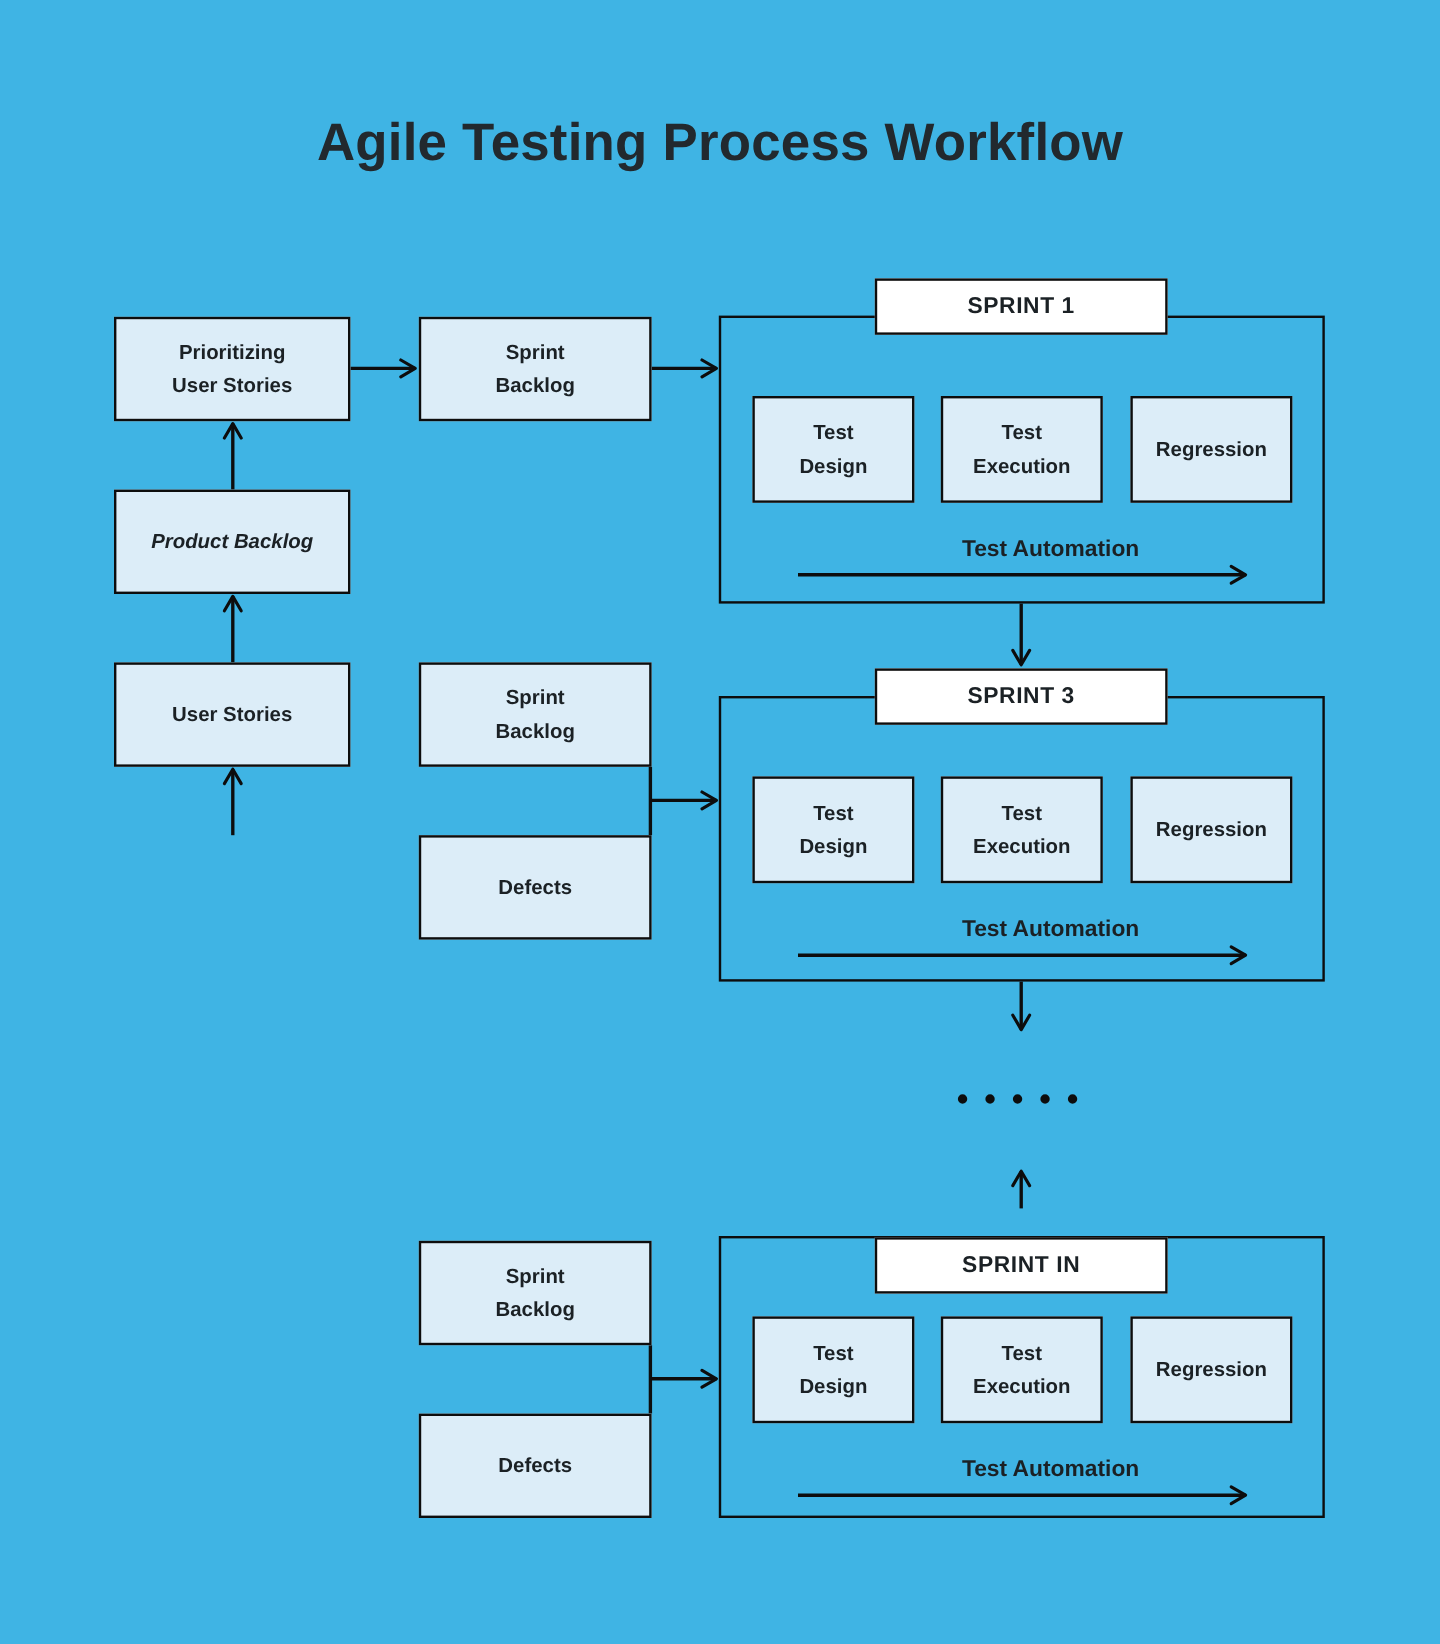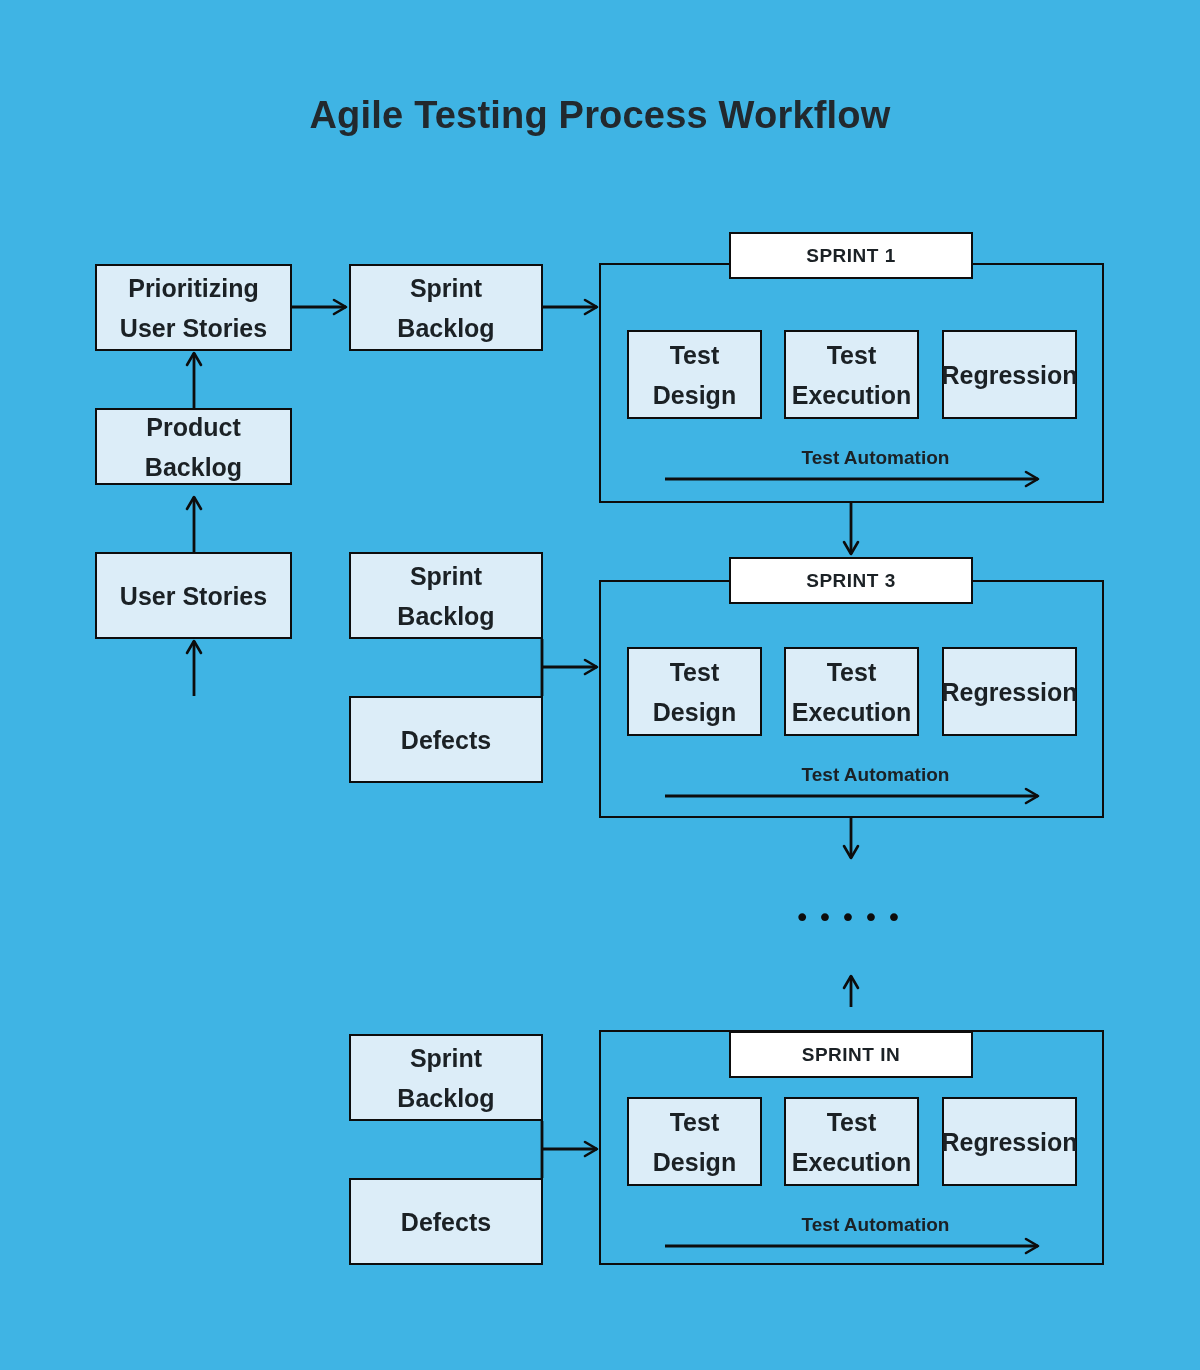--- a/index.html
+++ b/index.html
@@ -23,21 +23,21 @@
     background:var(--background);
     overflow:hidden;
   }
   .title{
     position:absolute;
     top:94px;
     left:0;
     width:100%;
     margin:0;
     text-align:center;
-    font-size:38px;
+    font-size:44px;
     font-weight:700;
     letter-spacing:0.2px;
     color:var(--title-color);
   }
   .connectors{
     position:absolute;
     top:0;left:0;
     width:1200px;height:1370px;
     pointer-events:none;
   }
@@ -55,21 +55,21 @@
   }
   .node{
     position:absolute;
     box-sizing:border-box;
     background:var(--node-fill);
     border:2px solid var(--node-border);
     display:flex;
     align-items:center;
     justify-content:center;
     text-align:center;
-    font-size:25px;
+    font-size:17px;
     font-weight:700;
     line-height:1.6;
     color:var(--text);
     white-space:pre-line;
   }
   .sprint{
     position:absolute;
     box-sizing:border-box;
     left:599px;
     width:505px;
@@ -147,21 +147,21 @@
     <line x1="542" y1="1121" x2="542" y2="1178"></line>
     <line x1="543" y1="1149" x2="597" y2="1149" marker-end="url(#ar)"></line>
 
     <line x1="665" y1="479" x2="1038" y2="479" marker-end="url(#ar)"></line>
     <line x1="665" y1="796" x2="1038" y2="796" marker-end="url(#ar)"></line>
     <line x1="665" y1="1246" x2="1038" y2="1246" marker-end="url(#ar)"></line>
   </svg>
 
   <div class="node" style="left:95px;top:264px;width:197px;height:87px;">Prioritizing
 User Stories</div>
-  <div class="node" style="left:95px;top:408px;width:197px;height:77px;">Product Backlog</div>
+  <div class="node" style="left:95px;top:408px;width:197px;height:87px;font-style:italic;">Product Backlog</div>
   <div class="node" style="left:95px;top:552px;width:197px;height:87px;">User Stories</div>
 
   <div class="node" style="left:349px;top:264px;width:194px;height:87px;">Sprint
 Backlog</div>
   <div class="node" style="left:349px;top:552px;width:194px;height:87px;">Sprint
 Backlog</div>
   <div class="node" style="left:349px;top:696px;width:194px;height:87px;">Defects</div>
   <div class="node" style="left:349px;top:1034px;width:194px;height:87px;">Sprint
 Backlog</div>
   <div class="node" style="left:349px;top:1178px;width:194px;height:87px;">Defects</div>

